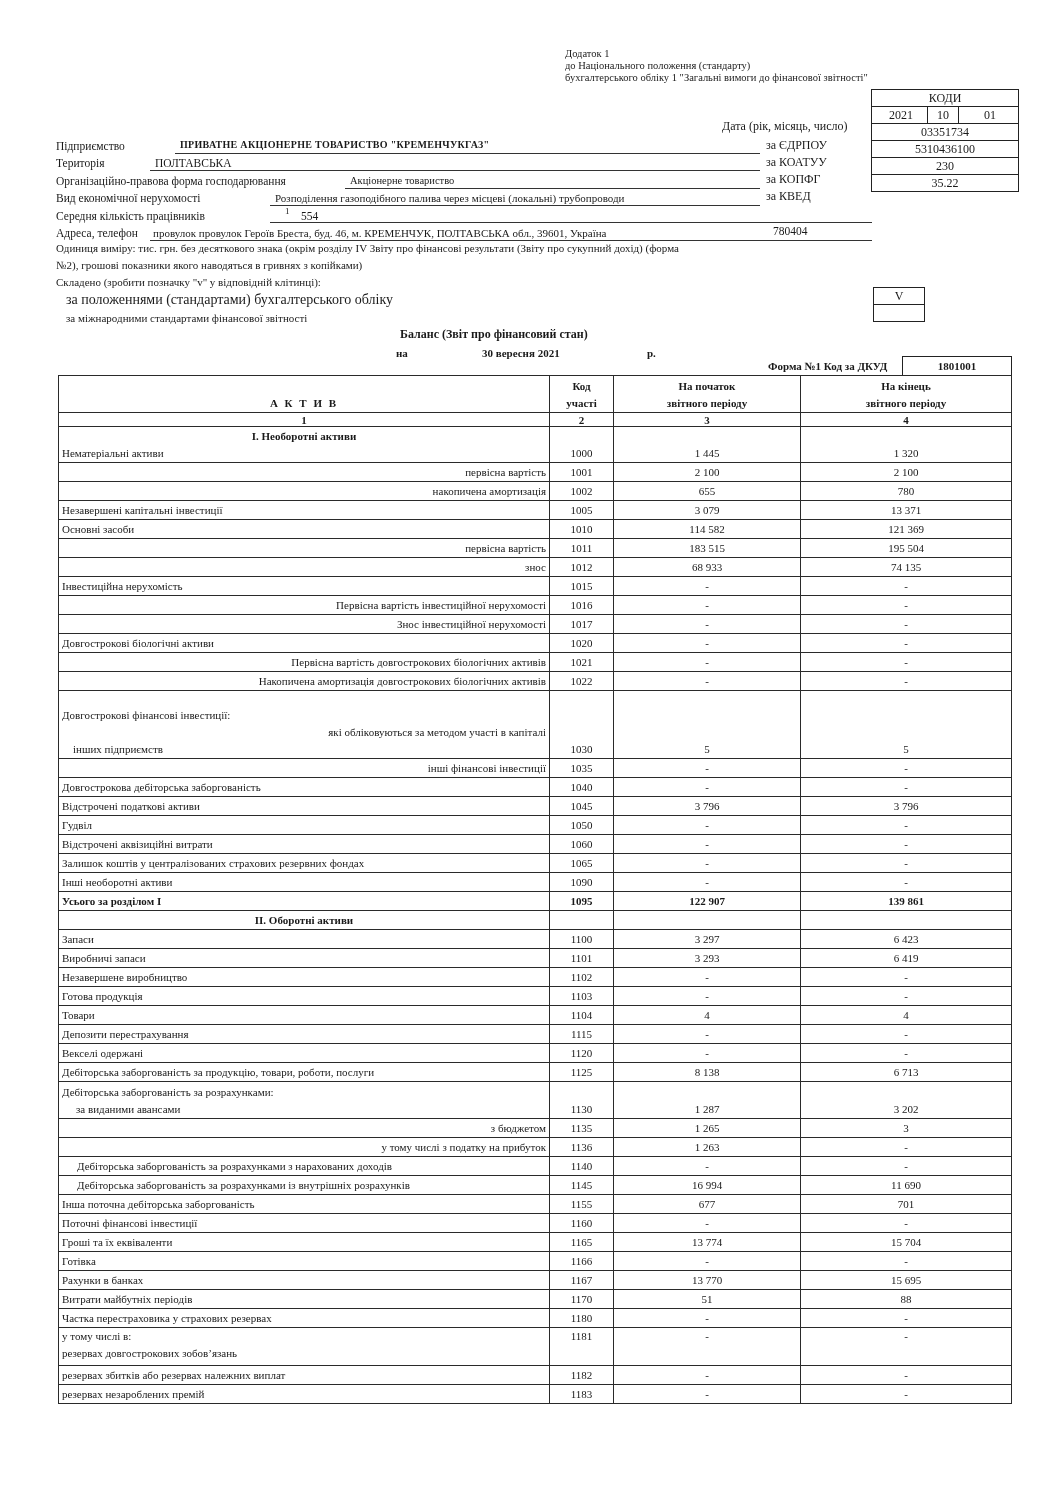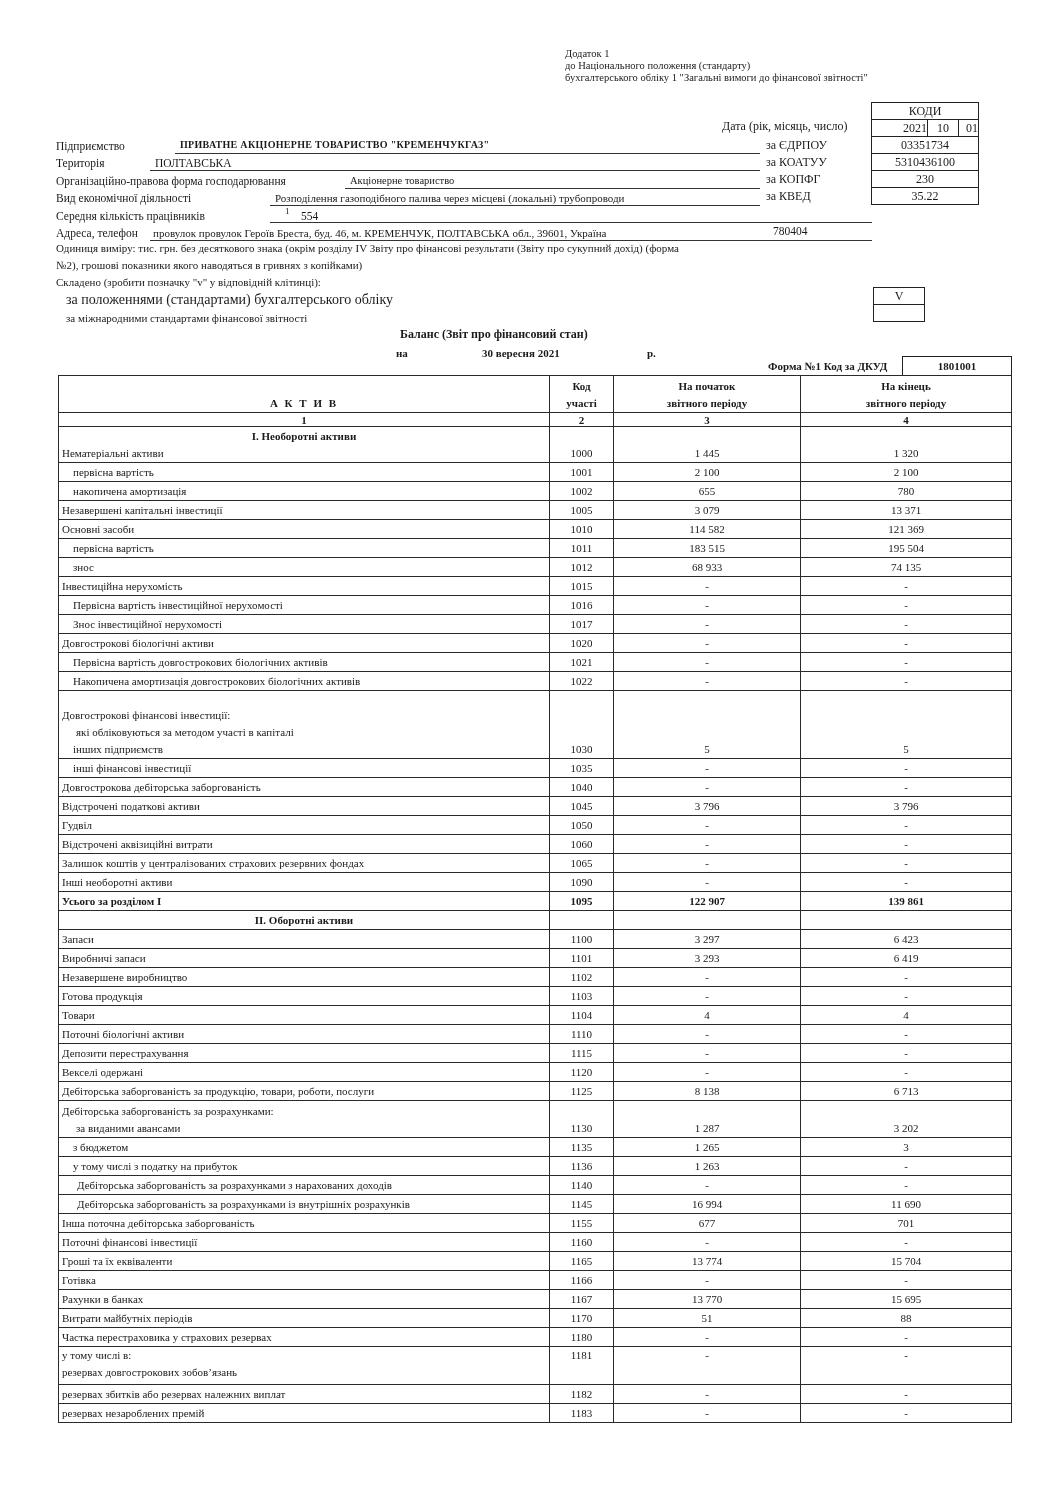--- a/index.html
+++ b/index.html
@@ -3,23 +3,23 @@
 <meta charset="utf-8">
 <style>
   html, body { margin: 0; padding: 0; background: #ffffff; }
   body { width: 1058px; height: 1497px; position: relative; overflow: hidden;
          font-family: "Liberation Serif", "DejaVu Serif", serif; color: #1a1a1a; }
   .abs { position: absolute; }
   .appendix { left: 565px; top: 48px; font-size: 10.5px; line-height: 12px; color: #222; }
   .appendix div { white-space: nowrap; }
 
   
-  .codes { left: 871px; top: 102px; width: 108px; border: 1px solid #222; border-collapse: collapse; font-size: 12px; }
+  .codes { left: 871px; top: 89px; width: 148px; border: 1px solid #222; border-collapse: collapse; font-size: 12px; }
   .codes td { border: 1px solid #222; text-align: center; height: 16px; padding: 0; line-height: 16px; }
-  .codes td.l { text-align: right; padding-left: 3px; }
+  .codes td.l { text-align: center; padding-left: 3px; }
   .date-label { left: 722px; top: 117px; font-size: 12px; line-height: 18px; white-space: nowrap; }
   .code-lbl { left: 766px; font-size: 12px; line-height: 18px; white-space: nowrap; }
 
   .info-label { left: 56px; font-size: 11.5px; line-height: 16px; white-space: nowrap; }
   .info-value { font-size: 11.5px; line-height: 16px; white-space: nowrap; }
   .uline { position: absolute; height: 1px; background: #333; }
   .company { font-weight: bold; letter-spacing: 0.3px; font-size: 10px; }
 
   .vbox { left: 873px; top: 287px; width: 52px; border: 1px solid #222; border-collapse: collapse; font-size: 12px; }
   .vbox td { border: 1px solid #222; height: 16px; text-align: center; padding: 0; line-height: 16px; }
@@ -34,21 +34,21 @@
   
   .bal { position: absolute; left: 58px; top: 375px; width: 953px; border-collapse: collapse; table-layout: fixed;
          font-size: 11px; }
   .bal td, .bal th { border: 1px solid #2a2a2a; padding: 0 3px; line-height: 17px; vertical-align: bottom; }
   .bal th { font-weight: bold; font-size: 11px; text-align: center; }
   .bal td.c { text-align: center; }
   .bal td.num { text-align: center; }
   .bal tr { height: 19px; }
   .bal tr.bold td { font-weight: bold; }
   .bal td.section { text-align: center; font-weight: bold; }
-  .ind1 { padding-left: 14px !important; }
+  .ind1 { padding-left: 14px !important; text-align: right; }
   .ind2 { padding-left: 18px !important; }
   .h1row th { vertical-align: bottom; }
   .akt { letter-spacing: 2px; }
 </style>
 </head>
 <body>
 
 <div class="abs appendix">
   <div>Додаток 1</div>
   <div>до Національного положення (стандарту)</div>
@@ -91,21 +91,21 @@
 <div class="uline" style="left:175px; top:153px; width:585px"></div>
 
 <div class="abs info-label" style="top:155px">Територія</div>
 <div class="abs info-value" style="left:155px; top:155px">ПОЛТАВСЬКА</div>
 <div class="uline" style="left:150px; top:170px; width:610px"></div>
 
 <div class="abs info-label" style="top:173px">Організаційно-правова форма господарювання</div>
 <div class="abs info-value" style="left:350px; top:173px; font-size:10.5px">Акціонерне товариство</div>
 <div class="uline" style="left:345px; top:188px; width:415px"></div>
 
-<div class="abs info-label" style="top:190px">Вид економічної діяльності</div>
+<div class="abs info-label" style="top:190px">Вид економічної нерухомості</div>
 <div class="abs info-value" style="left:275px; top:190px; font-size:11px">Розподілення газоподібного палива через місцеві (локальні) трубопроводи</div>
 <div class="uline" style="left:270px; top:205px; width:490px"></div>
 
 <div class="abs info-label" style="top:208px">Середня кількість працівників</div>
 <div class="abs info-value" style="left:285px; top:203px; font-size:9px">1</div>
 <div class="abs info-value" style="left:301px; top:208px">554</div>
 <div class="uline" style="left:270px; top:222px; width:602px"></div>
 
 <div class="abs info-label" style="top:225px">Адреса, телефон</div>
 <div class="abs info-value" style="left:153px; top:225px; font-size:11px">провулок провулок Героїв Бреста, буд. 46, м. КРЕМЕНЧУК, ПОЛТАВСЬКА обл., 39601, Україна</div>
@@ -337,26 +337,20 @@
         <td class="num">-</td>
         <td class="num">-</td>
       </tr>
     <tr>
         <td>Товари</td>
         <td class="c">1104</td>
         <td class="num">4</td>
         <td class="num">4</td>
       </tr>
     <tr>
-        <td>Поточні біологічні активи</td>
-        <td class="c">1110</td>
-        <td class="num">-</td>
-        <td class="num">-</td>
-      </tr>
-    <tr>
         <td>Депозити перестрахування</td>
         <td class="c">1115</td>
         <td class="num">-</td>
         <td class="num">-</td>
       </tr>
     <tr>
         <td>Векселі одержані</td>
         <td class="c">1120</td>
         <td class="num">-</td>
         <td class="num">-</td>

